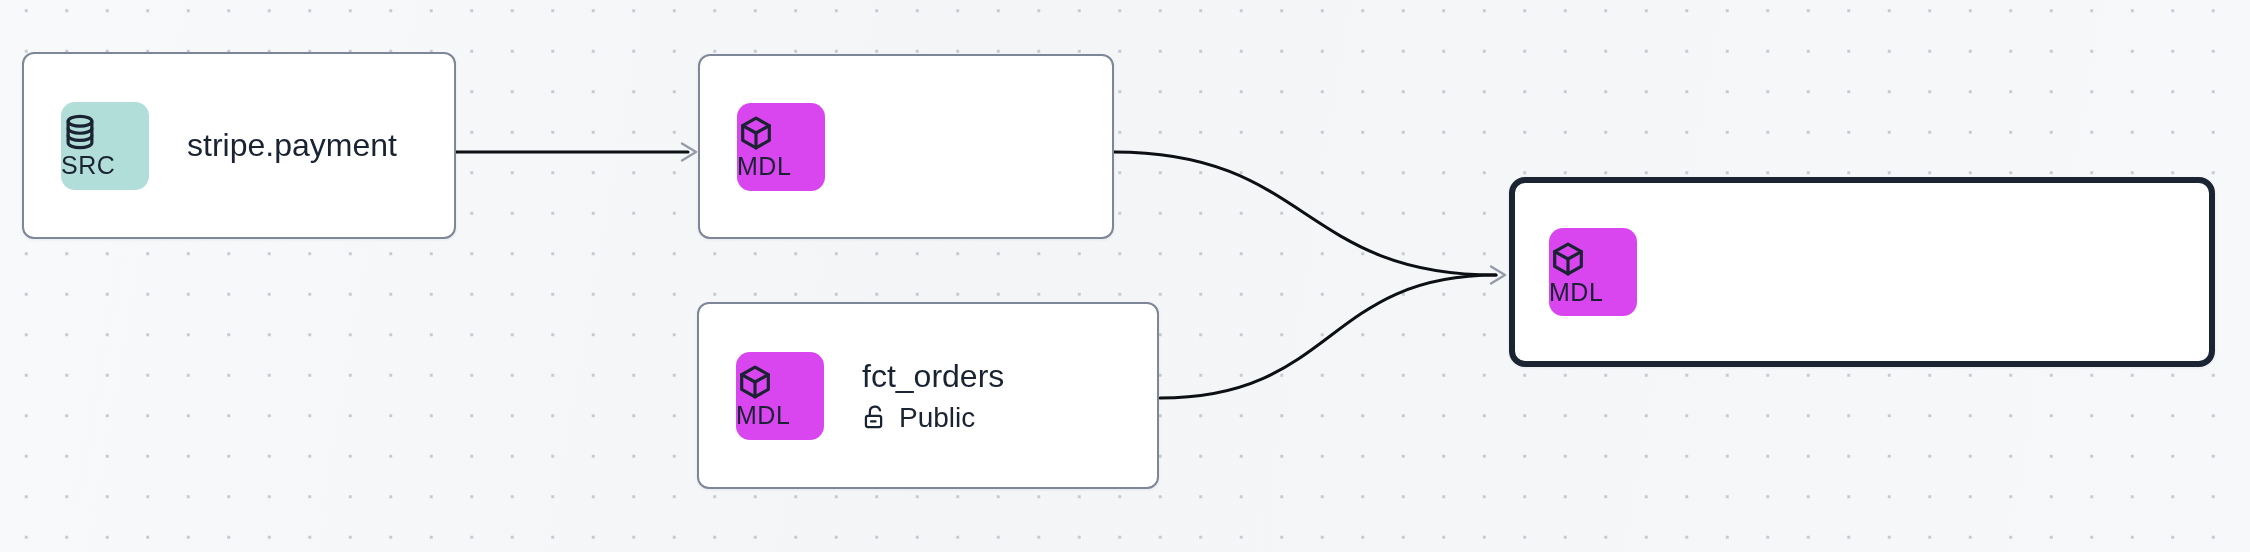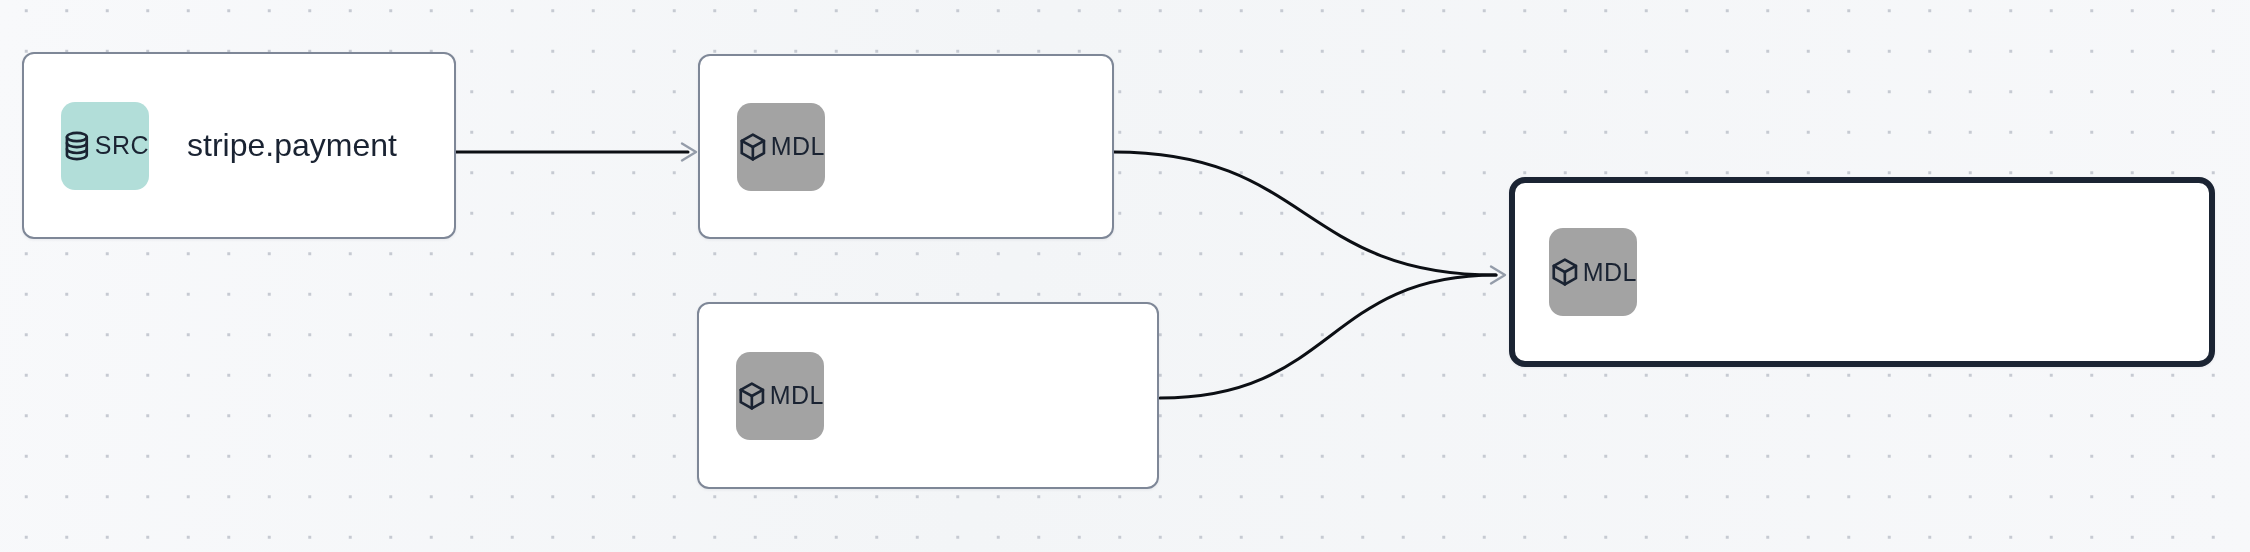--- a/index.html
+++ b/index.html
@@ -61,27 +61,27 @@
   .node--stripe-payment { left: 22px;  top: 52px;  width: 434px; height: 187px; }
   .node--stg-payments   { left: 698px; top: 54px;  width: 416px; height: 185px; }
   .node--fct-orders     { left: 697px; top: 302px; width: 462px; height: 187px; }
   .node--agg            { left: 1509px; top: 177px; width: 706px; height: 190px; }
   .badge {
     width: 88px;
     height: 88px;
     border-radius: 14px;
     flex: 0 0 auto;
     display: flex;
-    flex-direction: row;
-    align-items: center;
+    flex-direction: column;
+    align-items: flex-start;
     justify-content: center;
     gap: 2px;
   }
   .badge--src { background: #b2ded9; }
-  .badge--mdl { background: #a3a3a3; }
+  .badge--mdl { background: #d946ef; }
   .badge svg { width: 38px; height: 38px; display: block; }
   .badge-label {
     font-size: 25px;
     font-weight: 500;
     letter-spacing: 0.5px;
     color: #1a2332;
     line-height: 1;
   }
   .node-text { display: flex; flex-direction: column; justify-content: center; gap: 8px; }
   .node-title {
@@ -145,20 +145,31 @@
 
   <div class="node node--fct-orders">
     <div class="badge badge--mdl">
       <svg class="icon" viewBox="0 0 24 24" fill="none" stroke="currentColor" stroke-width="2" stroke-linecap="round" stroke-linejoin="round">
         <path d="M12 2.6 L20.4 7.3 V16.7 L12 21.4 L3.6 16.7 V7.3 Z"></path>
         <path d="M3.6 7.3 L12 12 L20.4 7.3"></path>
         <path d="M12 12 V21.4"></path>
       </svg>
       <span class="badge-label">MDL</span>
     </div>
+    <div class="node-text">
+      <span class="node-title">fct_orders</span>
+      <span class="access-row">
+        <svg class="icon" viewBox="0 0 24 24" fill="none" stroke="currentColor" stroke-width="2" stroke-linecap="round" stroke-linejoin="round">
+          <rect x="3.5" y="10.5" width="13.5" height="10" rx="1.8"></rect>
+          <path d="M8 15.5 H12"></path>
+          <path d="M7 10.5 V7 A4.6 4.6 0 0 1 16 5.6"></path>
+        </svg>
+        <span class="access-label">Public</span>
+      </span>
+    </div>
   </div>
 
   <div class="node node--agg node--selected">
     <div class="badge badge--mdl">
       <svg class="icon" viewBox="0 0 24 24" fill="none" stroke="currentColor" stroke-width="2" stroke-linecap="round" stroke-linejoin="round">
         <path d="M12 2.6 L20.4 7.3 V16.7 L12 21.4 L3.6 16.7 V7.3 Z"></path>
         <path d="M3.6 7.3 L12 12 L20.4 7.3"></path>
         <path d="M12 12 V21.4"></path>
       </svg>
       <span class="badge-label">MDL</span>

